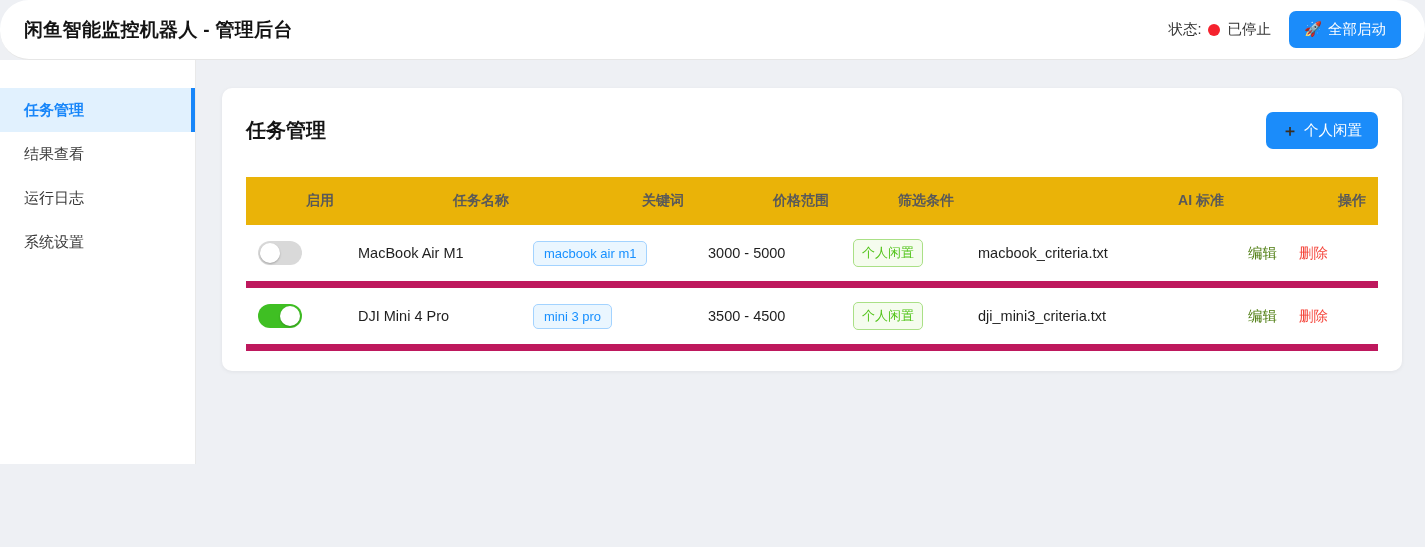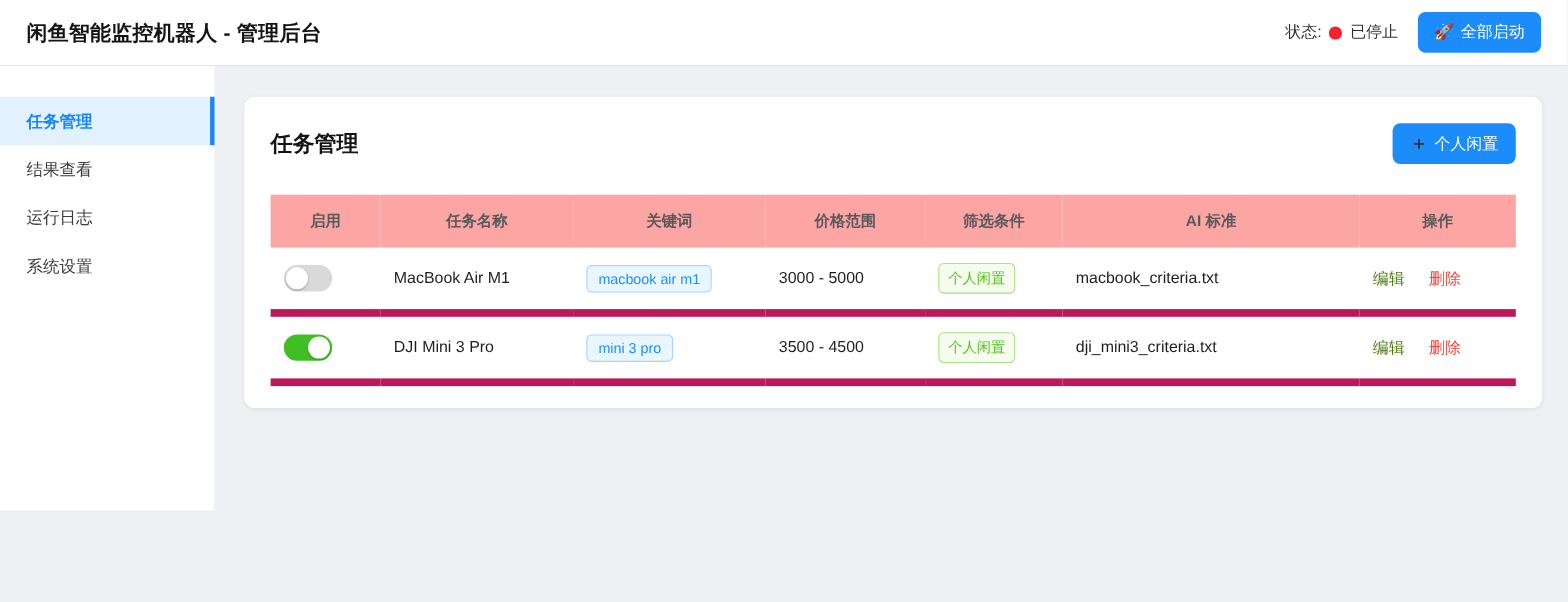--- a/index.html
+++ b/index.html
@@ -6,20 +6,21 @@
   html,body { width:1425px; height:547px; overflow:hidden; }
   body {
     font-family:"Liberation Sans","DejaVu Sans",sans-serif;
     background:#eef0f4; color:#1f1f1f;
   }
   
   .topbar {
     height:60px; background:#fff; border-bottom:1px solid #e6e6e6;
     display:flex; align-items:center; justify-content:space-between;
     padding:0 24px;
+    border-radius:29px;
   }
   .topbar-title { font-size:19px; font-weight:700; color:#141414; letter-spacing:.3px; }
   .topbar-right { display:flex; align-items:center; gap:18px; }
   .status-wrap { display:flex; align-items:center; font-size:14.5px; color:#333; gap:7px; }
   .status-dot { width:12px; height:12px; border-radius:50%; background:#f5222d; display:inline-block; }
   .btn-primary {
     background:#1b8cfa; color:#fff; border:none; border-radius:7px;
     font-size:14.5px; padding:9px 15px; cursor:pointer;
     font-family:inherit; display:inline-flex; align-items:center; gap:6px;
   }
@@ -43,21 +44,21 @@
     background:#fff; border-radius:10px; box-shadow:0 1px 4px rgba(0,0,0,.06);
     padding:24px 24px 20px 24px;
   }
   .card-head { display:flex; align-items:center; justify-content:space-between; margin-bottom:28px; }
   .card-title { font-size:20px; font-weight:700; color:#141414; }
   .btn-create { padding:9px 16px; border-radius:7px; }
   .btn-create .plus { color:#3a2d1f; font-weight:700; font-size:16px; line-height:1; }
   
   table { width:100%; border-collapse:collapse; table-layout:fixed; }
   thead th {
-    background:#fca5a5; text-align:center; font-size:14px; font-weight:700;
+    background:#eab308; text-align:right; font-size:14px; font-weight:700;
     color:#595959; padding:15px 12px;
   }
   tbody td {
     padding:14px 12px; font-size:14.5px; color:#1f1f1f;
     border-bottom:7px solid #be185d; vertical-align:middle; height:53px;
   }
   
   .toggle {
     width:44px; height:24px; border-radius:12px; position:relative;
     display:inline-block; cursor:pointer; vertical-align:middle;
@@ -158,21 +159,21 @@
             <td>3000 - 5000</td>
             <td><span class="tag-filter">个人闲置</span></td>
             <td>macbook_criteria.txt</td>
             <td>
               <span class="link-edit">编辑</span>
               <span class="link-delete">删除</span>
             </td>
           </tr>
           <tr>
             <td><span class="toggle on"><span class="knob"></span></span></td>
-            <td>DJI Mini 3 Pro</td>
+            <td>DJI Mini 4 Pro</td>
             <td><span class="tag-keyword">mini 3 pro</span></td>
             <td>3500 - 4500</td>
             <td><span class="tag-filter">个人闲置</span></td>
             <td>dji_mini3_criteria.txt</td>
             <td>
               <span class="link-edit">编辑</span>
               <span class="link-delete">删除</span>
             </td>
           </tr>
         </tbody>

